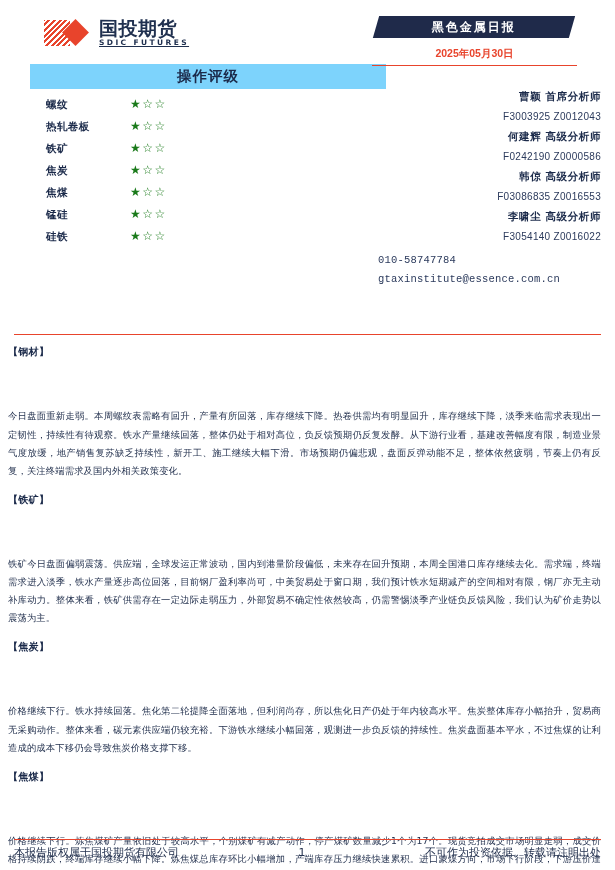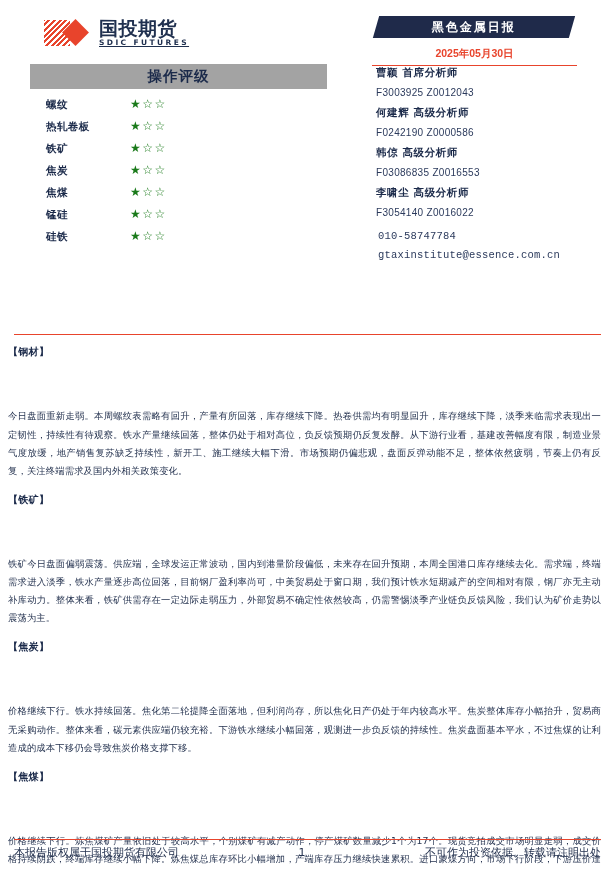--- a/index.html
+++ b/index.html
@@ -87,23 +87,23 @@
     font-weight: bold;
     color: #20304f;
     letter-spacing: 2.4px;
     margin-top: 1px;
     text-decoration: underline;
   }
 
   
   .rating-banner {
     margin-top: 14px;
-    width: 297px;
+    width: 356px;
     height: 25px;
-    background: #a3a3a3;
+    background: #7dd3fc;
     display: flex;
     align-items: center;
     justify-content: center;
   }
   .rating-banner-title {
     font-family: "DejaVu Sans", sans-serif;
     font-size: 14.5px;
     font-weight: bold;
     color: #1b2a4a;
     letter-spacing: 1px;
@@ -162,22 +162,23 @@
     text-align: center;
     font-family: "Liberation Sans", sans-serif;
     font-size: 10.5px;
     font-weight: bold;
     color: #e8442c;
     padding-bottom: 4px;
     border-bottom: 1.2px solid #e8442c;
   }
 
   .analysts {
-    margin-top: 0;
+    margin-top: 24px;
     padding-left: 14px;
+    text-align: right;
   }
   .analyst-name {
     font-family: "DejaVu Sans", sans-serif;
     font-size: 10.5px;
     font-weight: bold;
     color: #1b2a4a;
     margin-bottom: 7px;
     letter-spacing: 0.6px;
   }
   .analyst-code {

